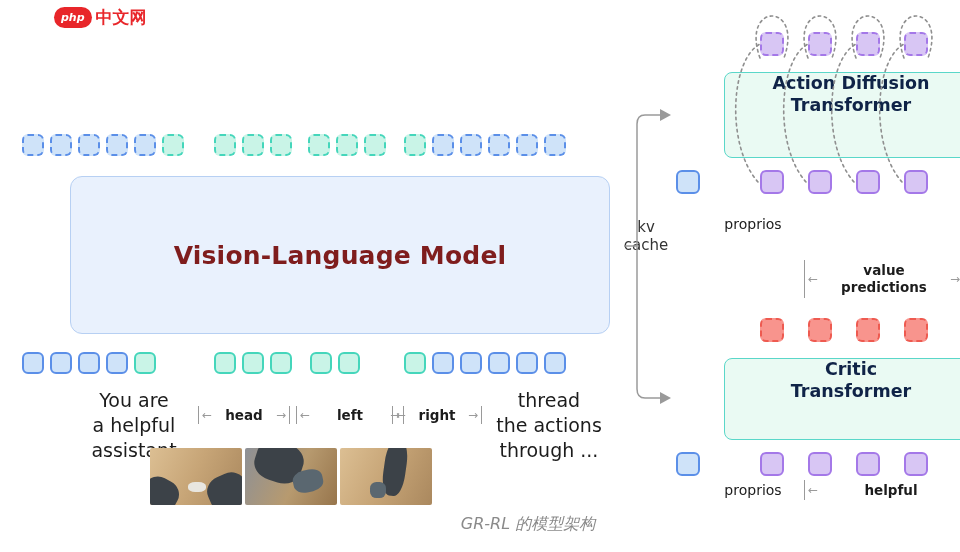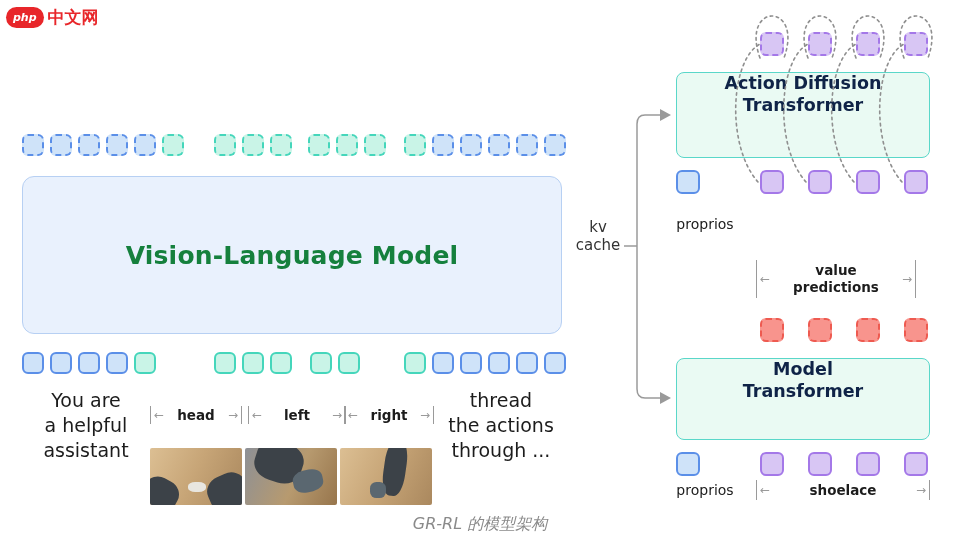--- a/index.html
+++ b/index.html
@@ -1,31 +1,31 @@
 <!DOCTYPE html>
 <html><head>
 <meta charset="utf-8">
 <style>
   html,body{margin:0;padding:0;background:#ffffff;}
   #page{position:relative;width:960px;height:552px;background:#ffffff;overflow:hidden;
         font-family:"DejaVu Sans","Liberation Sans",sans-serif;}
-  .abs{position:absolute;}
+  .abs{position:absolute;margin-left:48px;}
   .pre{white-space:pre-line;}
 
   
   #logo{left:6px;top:6px;display:flex;align-items:center;gap:4px;}
   .logo-badge{background:#e8262a;color:#fff;font-weight:bold;font-style:italic;
               font-size:11px;padding:4px 7px;border-radius:14px;}
   .logo-text{color:#e8262a;font-size:17px;font-weight:800;}
 
   
   .vlm-box{left:22px;top:176px;width:540px;height:158px;background:#e9f1fd;
            border:1.6px solid #b7d0f3;border-radius:12px;display:flex;
            align-items:center;justify-content:center;box-sizing:border-box;}
-  .vlm-title{font-size:25px;font-weight:800;color:#15803d;letter-spacing:.2px;}
+  .vlm-title{font-size:25px;font-weight:800;color:#7f1d1d;letter-spacing:.2px;}
   .box-green{background:#eafaf3;border:1.6px solid #5ad7c9;border-radius:8px;
              display:flex;align-items:flex-start;justify-content:center;box-sizing:border-box;
              font-weight:800;font-size:17.5px;color:#0f2347;text-align:center;line-height:1.25;}
   #adt-box{left:676px;top:72px;width:254px;height:86px;}
   #critic-box{left:676px;top:358px;width:254px;height:82px;}
 
   
   .token-group{position:absolute;display:flex;}
   .token{border-radius:6px;border:2px solid;box-sizing:border-box;}
   .token.dashed{border-style:dashed;}
@@ -75,35 +75,35 @@
 
   <div class="abs kv-label pre" style="left:570px;top:218px;width:56px;">kv
 cache</div>
 
   <div class="abs box-green pre" id="adt-box">
     <span class="pre">Action Diffusion
 Transformer</span>
   </div>
 
   <div class="abs box-green pre" id="critic-box">
-    <span class="pre">Model
+    <span class="pre">Critic
 Transformer</span>
   </div>
 
   <div class="abs small-label pre" style="left:22px;top:388px;width:128px;">You are
 a helpful
 assistant</div>
 
   <div class="abs measure" style="left:150px;top:406px;width:92px;height:18px;">
     <span class="arrow-glyph l"></span>
     <span class="mlabel">head</span>
     <span class="arrow-glyph r"></span>
   </div>
 
-  <div class="abs measure" style="left:248px;top:406px;width:98px;height:18px;">
+  <div class="abs measure" style="left:248px;top:406px;width:108px;height:18px;">
     <span class="arrow-glyph l"></span>
     <span class="mlabel">left</span>
     <span class="arrow-glyph r"></span>
   </div>
 
   <div class="abs measure" style="left:344px;top:406px;width:90px;height:18px;">
     <span class="arrow-glyph l"></span>
     <span class="mlabel">right</span>
     <span class="arrow-glyph r"></span>
   </div>
@@ -133,21 +133,21 @@
     <span class="arrow-glyph l"></span>
     <span class="mlabel pre">value
 predictions</span>
     <span class="arrow-glyph r"></span>
   </div>
 
   <div class="abs plain-label" style="left:665px;top:482px;width:80px;">proprios</div>
 
   <div class="abs measure" style="left:756px;top:480px;width:174px;height:20px;">
     <span class="arrow-glyph l"></span>
-    <span class="mlabel">shoelace</span>
+    <span class="mlabel">helpful</span>
     <span class="arrow-glyph r"></span>
   </div>
 
   <div class="abs caption" style="left:0;top:514px;width:960px;">GR-RL 的模型架构</div>
 
   <svg id="overlay" width="960" height="552" viewBox="0 0 960 552">
     <path class="solidline" d="M624,246 H637 M637,246 V124 Q637,115 645,115 H660 M637,246 V389 Q637,398 645,398 H660"></path>
     <polygon class="arrowhead" points="660,109 660,121 671,115"></polygon>
     <polygon class="arrowhead" points="660,392 660,404 671,398"></polygon>
     <g id="diffusion-loops">

